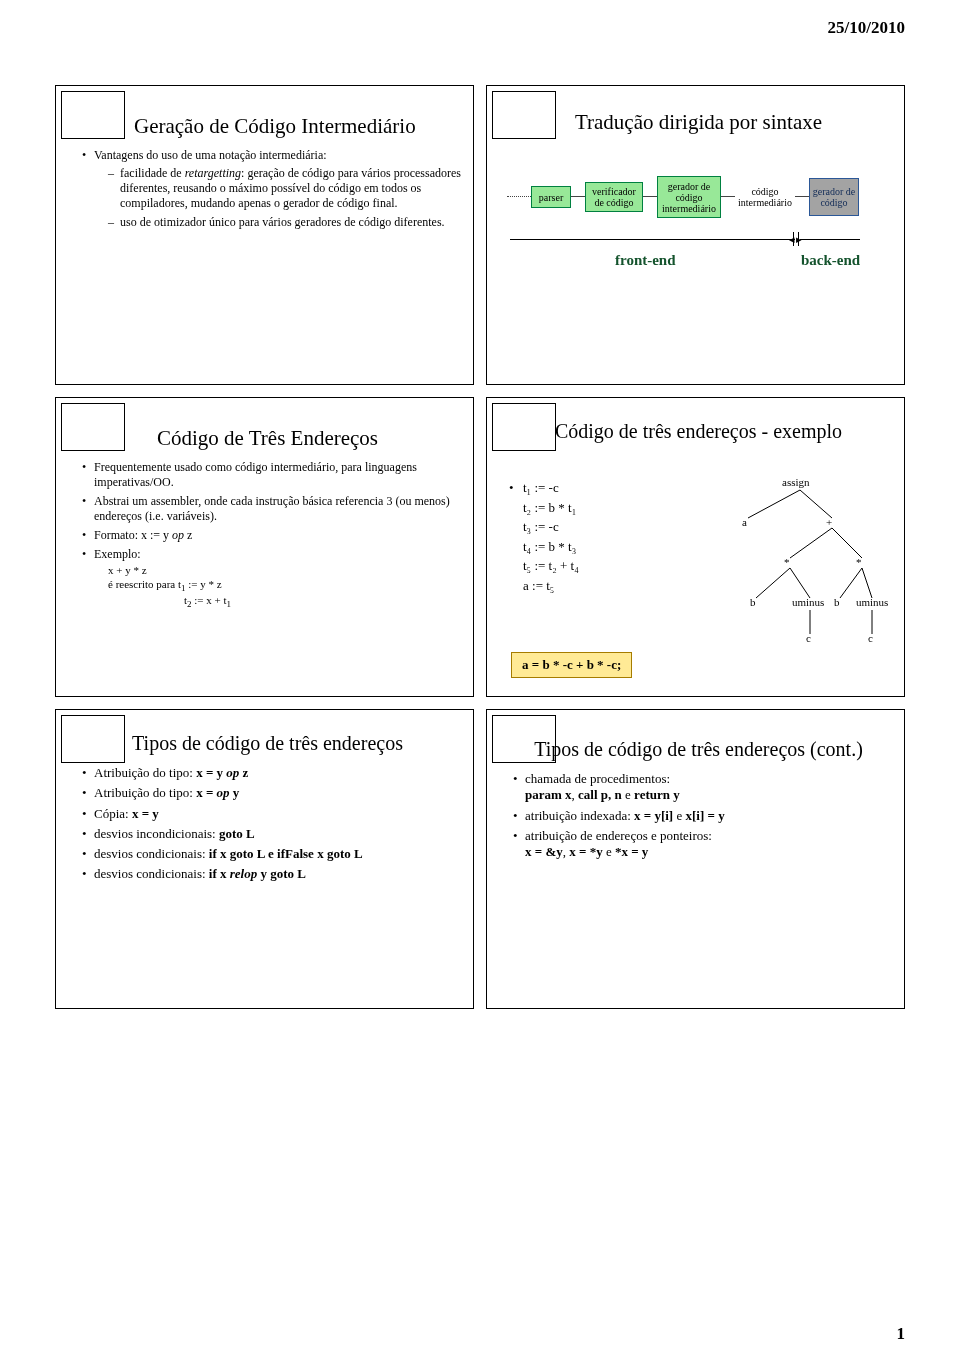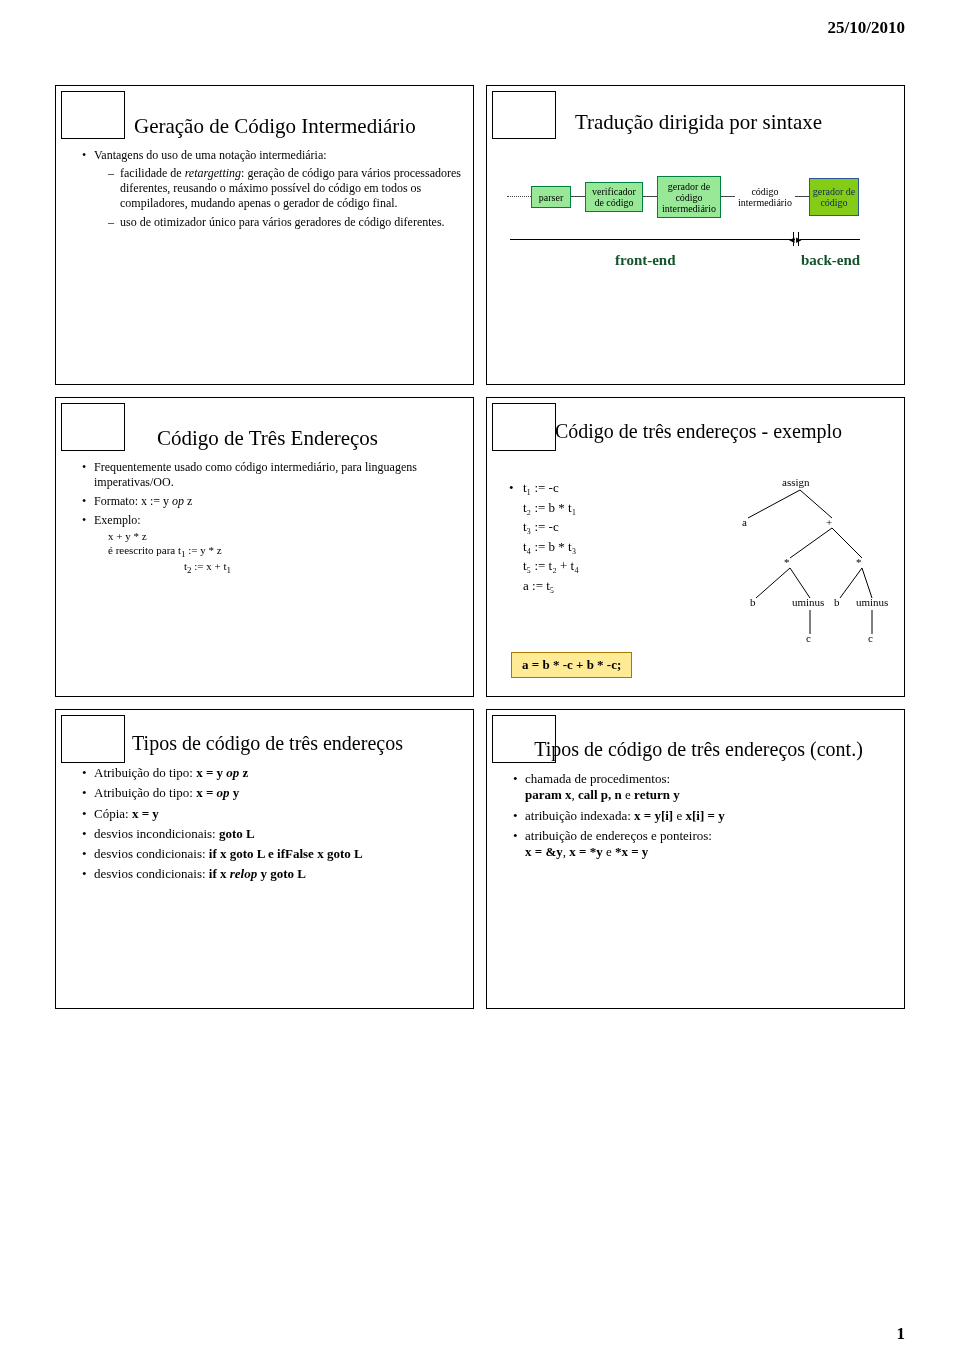--- a/index.html
+++ b/index.html
@@ -119,21 +119,21 @@
     font-size: 10px;
     text-align: center;
     display: flex;
     align-items: center;
     justify-content: center;
     line-height: 1.1;
     padding: 2px;
     box-sizing: border-box;
   }
   .pbox.blue {
-    background: #84cc16;
+    background: #a3a3a3;
     border-color: #2b5797;
     color: #102a56;
   }
   .arrowline {
     position: absolute;
     height: 1px;
     border-top: 1px dotted #444;
   }
   .front-end {
     position: absolute;
@@ -233,20 +233,21 @@
         <div class="front-end" style="left:110px; top:88px;">front-end</div>
         <div class="front-end" style="left:296px; top:88px;">back-end</div>
       </div>
     </div>
 
     <div class="slide">
       <div class="inner-frame"></div>
       <h2>Código de Três Endereços</h2>
       <ul class="bul">
         <li>Frequentemente usado como código intermediário, para linguagens imperativas/OO.</li>
+        <li>Abstrai um assembler, onde cada instrução básica referencia 3 (ou menos) endereços (i.e. variáveis).</li>
         <li><span>Formato: x := y </span><span class="em">op</span><span> z</span></li>
         <li>
           <span>Exemplo:</span>
           <div style="padding-left:14px; margin-top:2px; font-size:11px;">
             <div>x + y * z</div>
             <div><span>é reescrito para  t</span><span class="sub">1</span><span> := y * z</span></div>
             <div style="padding-left:76px;"><span>t</span><span class="sub">2</span><span> := x + t</span><span class="sub">1</span></div>
           </div>
         </li>
       </ul>

